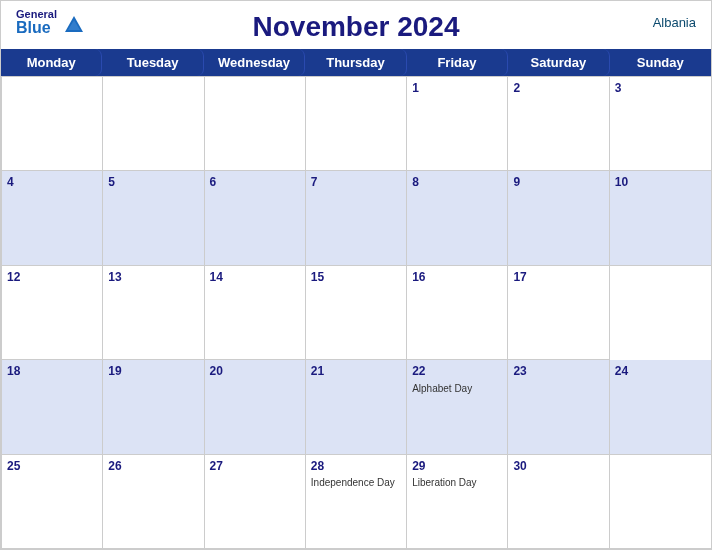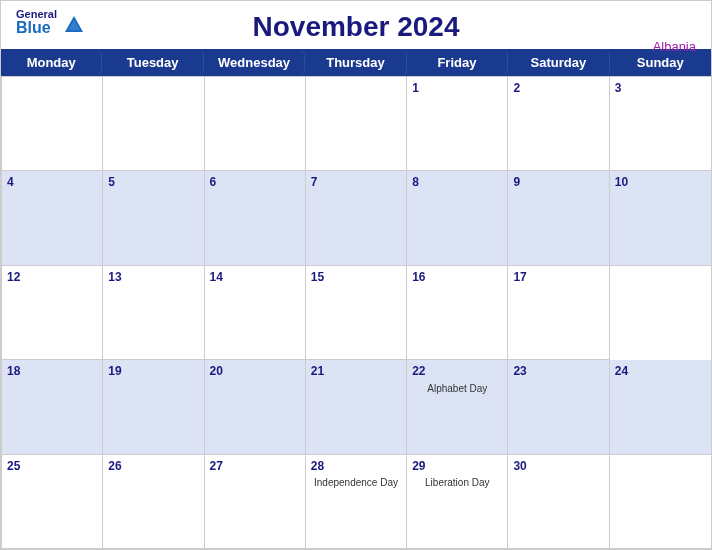--- a/index.html
+++ b/index.html
@@ -49,22 +49,21 @@
     .logo-wrapper {
       display: flex;
       align-items: flex-end;
       gap: 6px;
     }
     .country-label {
       position: absolute;
       right: 15px;
       top: 14px;
       font-size: 13px;
-      color: #a21caf;
-      margin-top: 24px;
+      color: #0c4a6e;
     }
     .calendar-title {
       font-size: 28px;
       color: #1a1a7e;
       font-weight: bold;
       text-align: center;
     }
     .days-header {
       display: grid;
       grid-template-columns: repeat(7, 1fr);
@@ -98,21 +97,20 @@
       font-size: 12px;
       font-weight: bold;
       color: #1a1a7e;
       line-height: 1.4;
     }
     .cell-event {
       font-size: 10px;
       color: #333;
       margin-top: 2px;
       line-height: 1.3;
-      text-align: center;
     }
     .grid-wrapper {
       flex: 1;
       display: flex;
       flex-direction: column;
       border-top: 1px solid #ccc;
       border-left: 1px solid #ccc;
     }
     .grid-row {
       display: grid;

